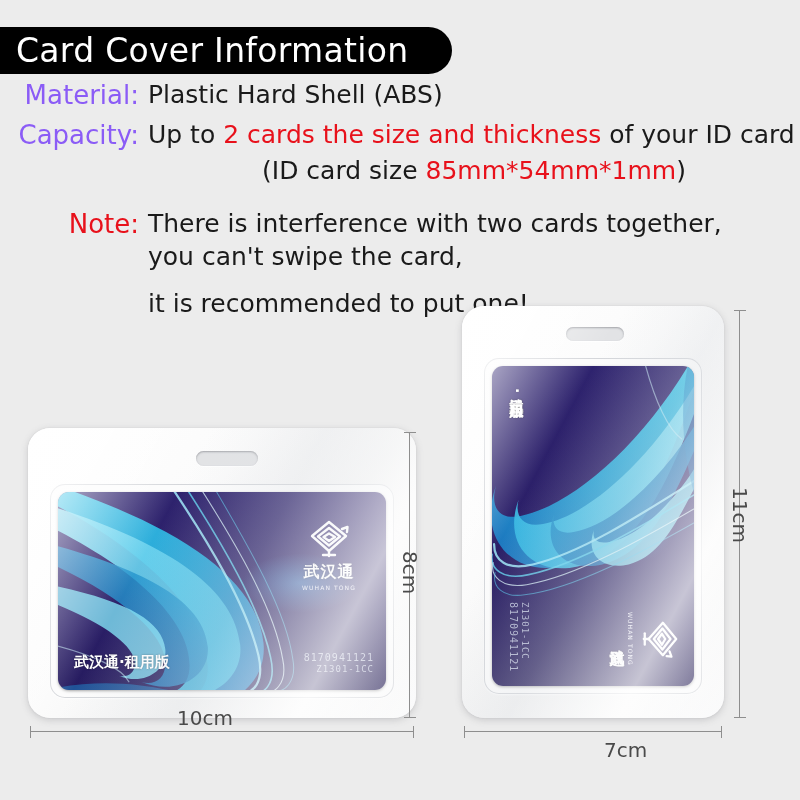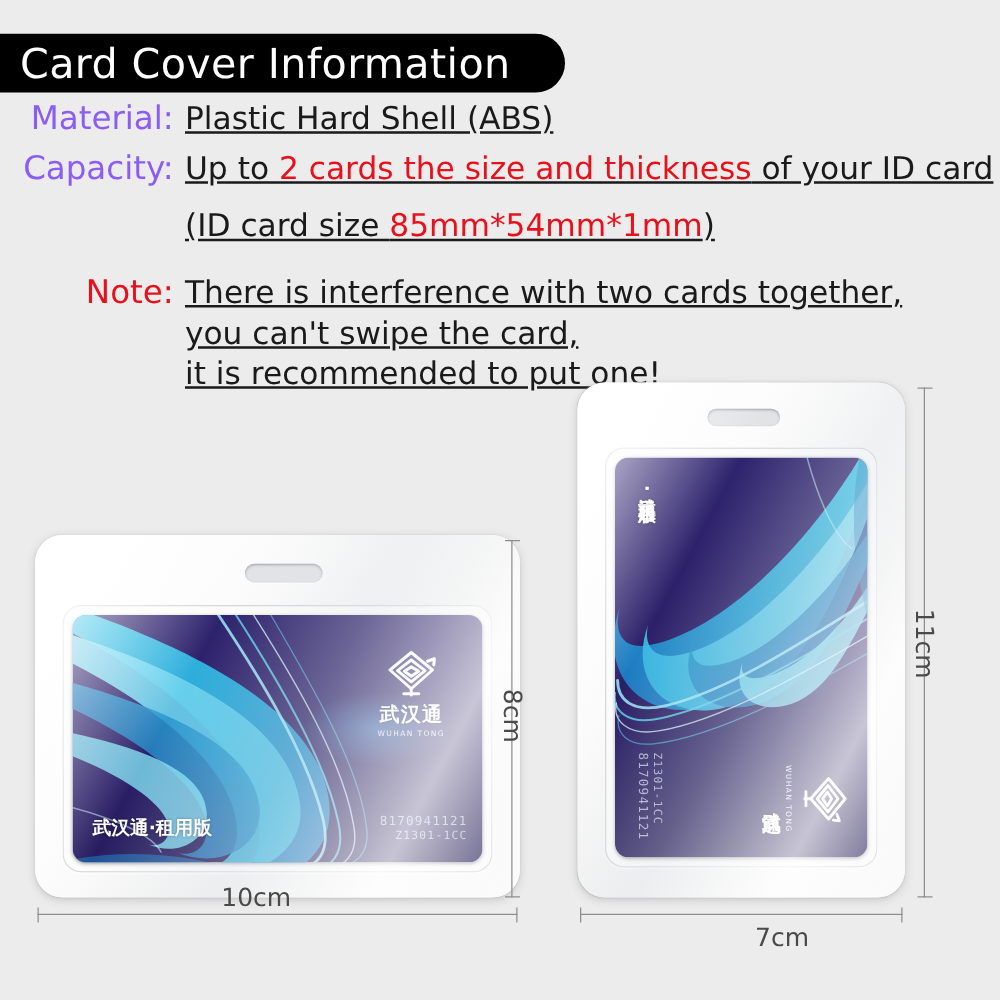--- a/index.html
+++ b/index.html
@@ -25,28 +25,28 @@
   }
 
   
   .spec{position:absolute;left:0;top:78px;width:800px;}
   .spec-row{display:flex;align-items:flex-start;line-height:1.0;}
   .lbl{
     width:148px;text-align:right;padding-right:9px;box-sizing:border-box;
     font-size:26px;color:#8b5cf6;white-space:nowrap;flex:none;
   }
   .lbl.note{color:#e8111b;}
-  .val{font-size:25px;color:#1a1a1a;white-space:nowrap;text-decoration:underline;}
+  .val{font-size:25px;color:#1a1a1a;white-space:nowrap;}
   .val .red{color:#e8111b;}
   .r1{margin-top:4px;}
   .r2{margin-top:14px;}
-  .r2b{margin-top:20px;}
+  .r2b{margin-top:10px;justify-content:center;}
   .r3{margin-top:28px;}
   .r3b{margin-top:7px;}
-  .r3c{margin-top:7px;}
+  .r3c{margin-top:22px;}
   .indent{padding-left:148px;}
 
   
   .holder{
     position:absolute;
     background:
       linear-gradient(128deg,#ffffff 0%,#fbfbfb 38%,#f2f2f2 62%,#fdfdfd 100%);
     box-shadow:0 2px 7px rgba(120,120,125,.30), 0 0 1px rgba(160,160,165,.5);
   }
   .holder:after{ 

